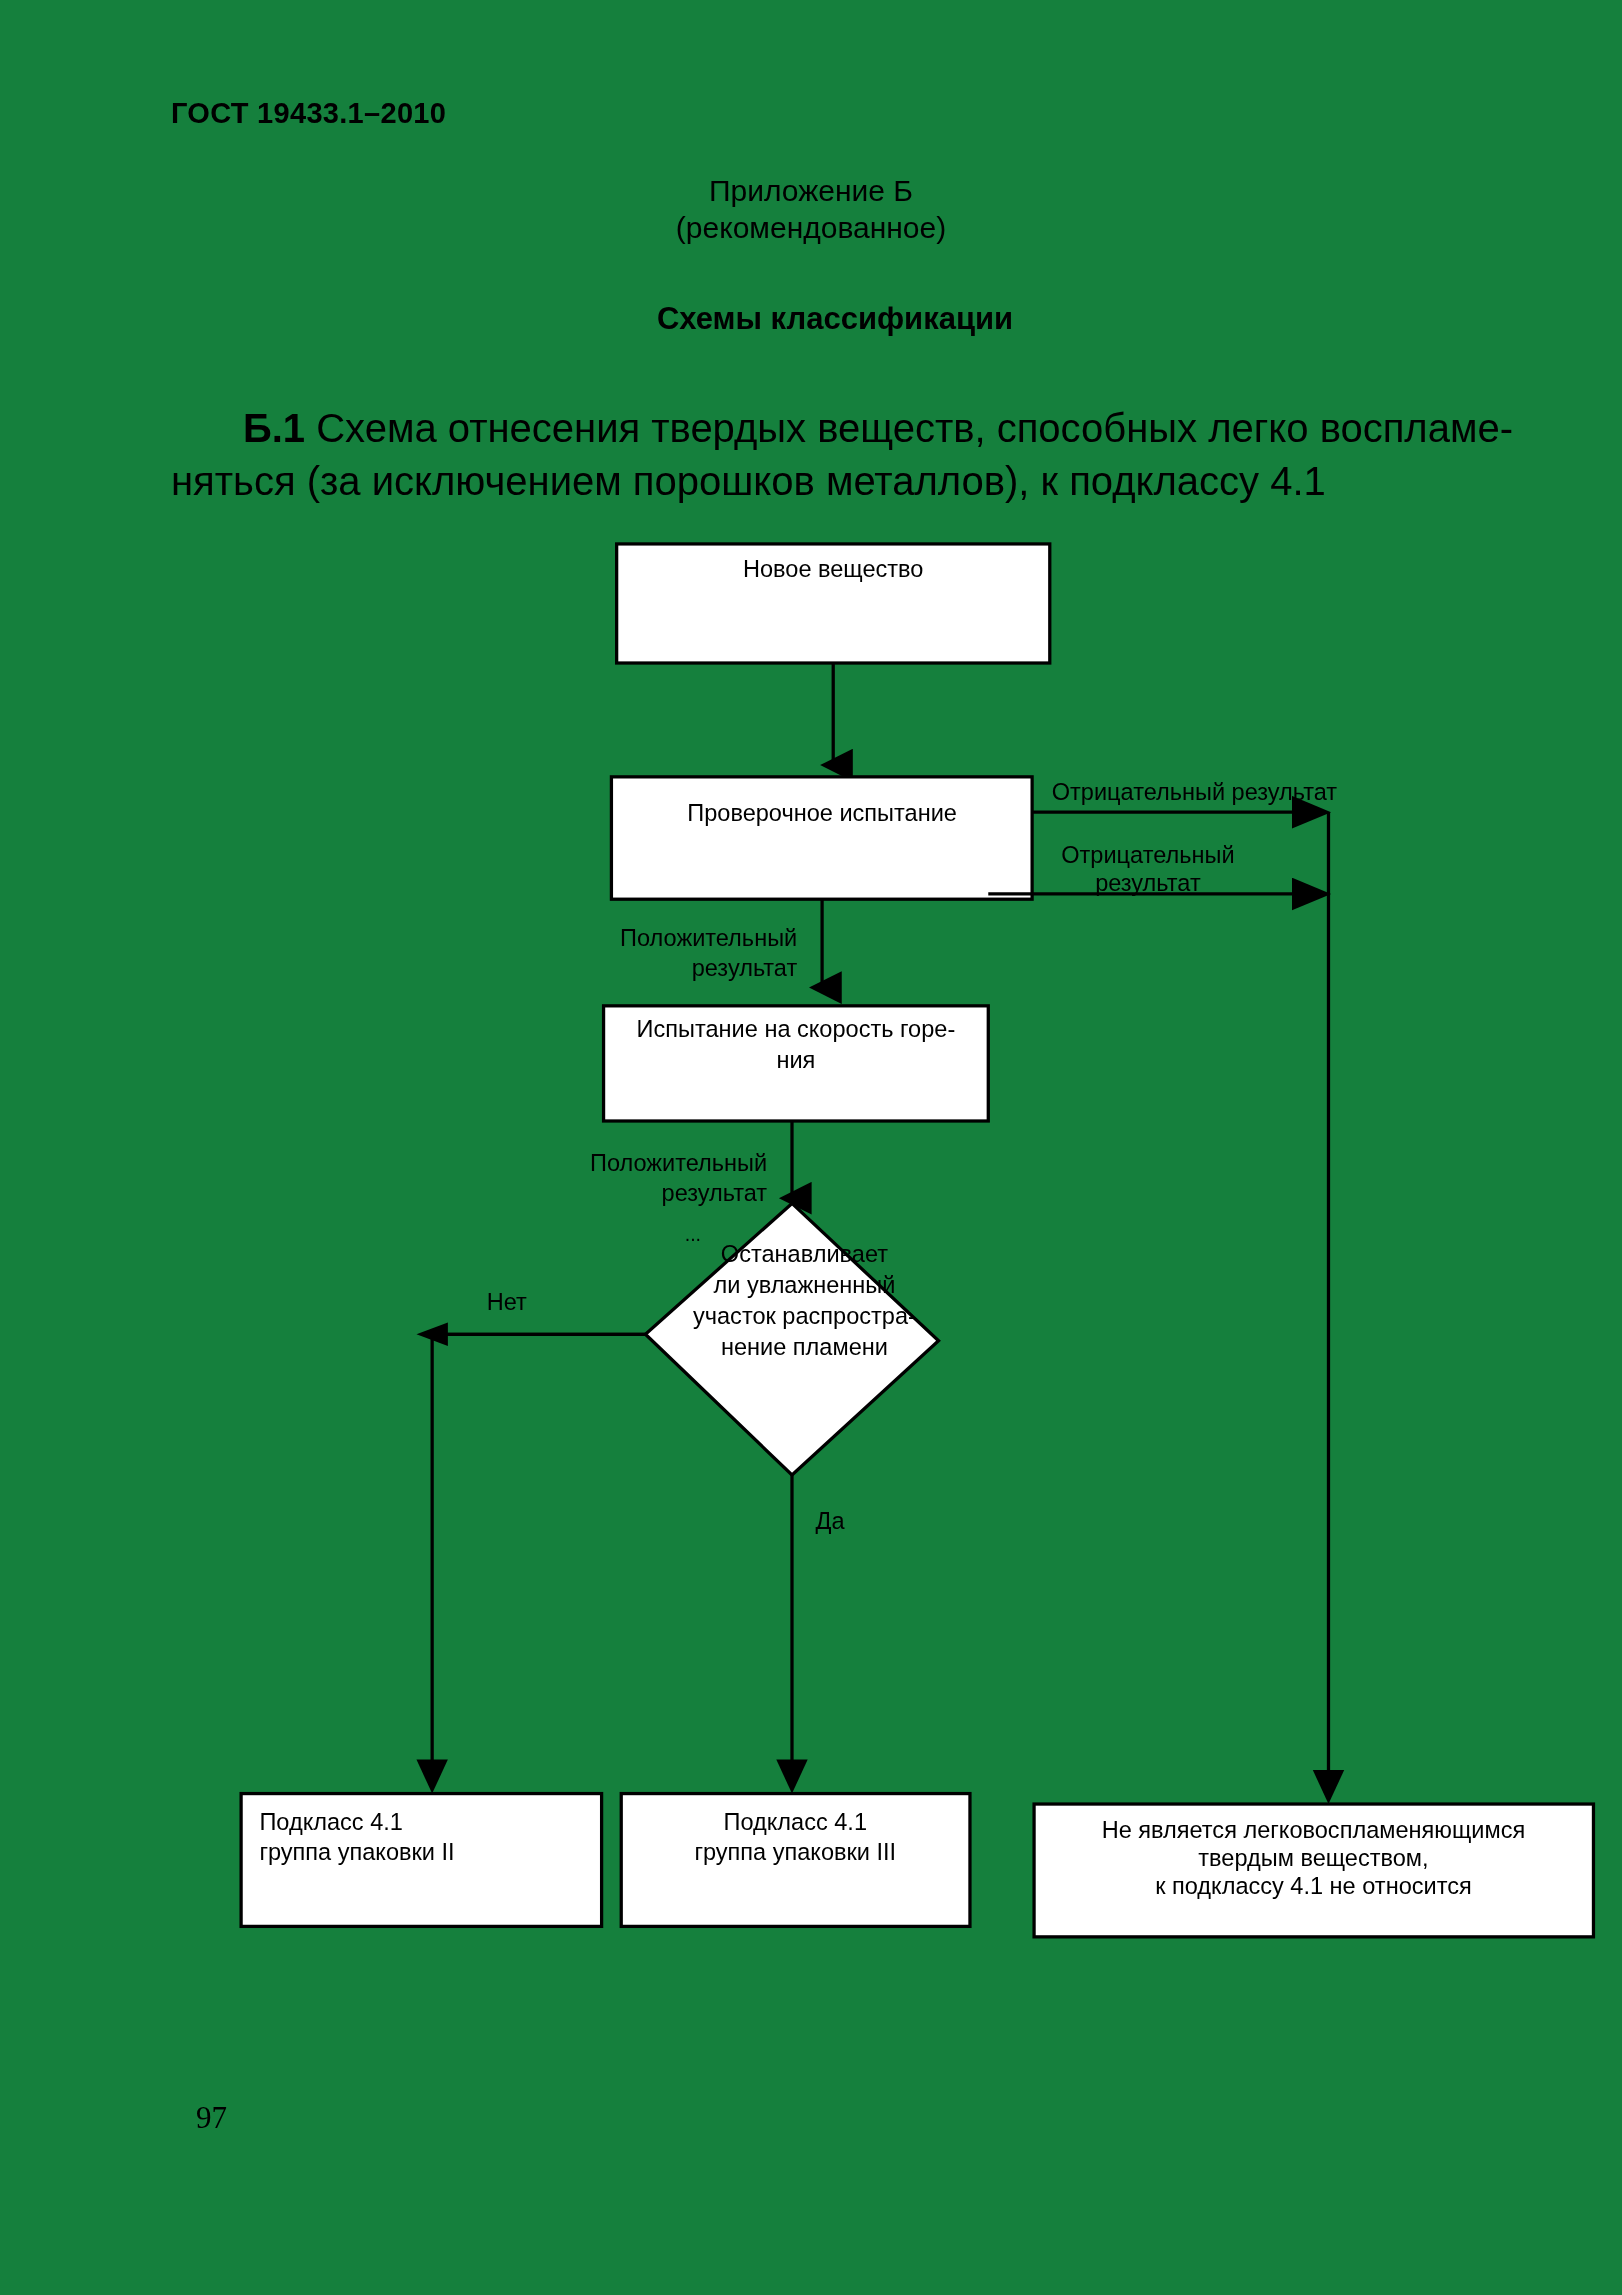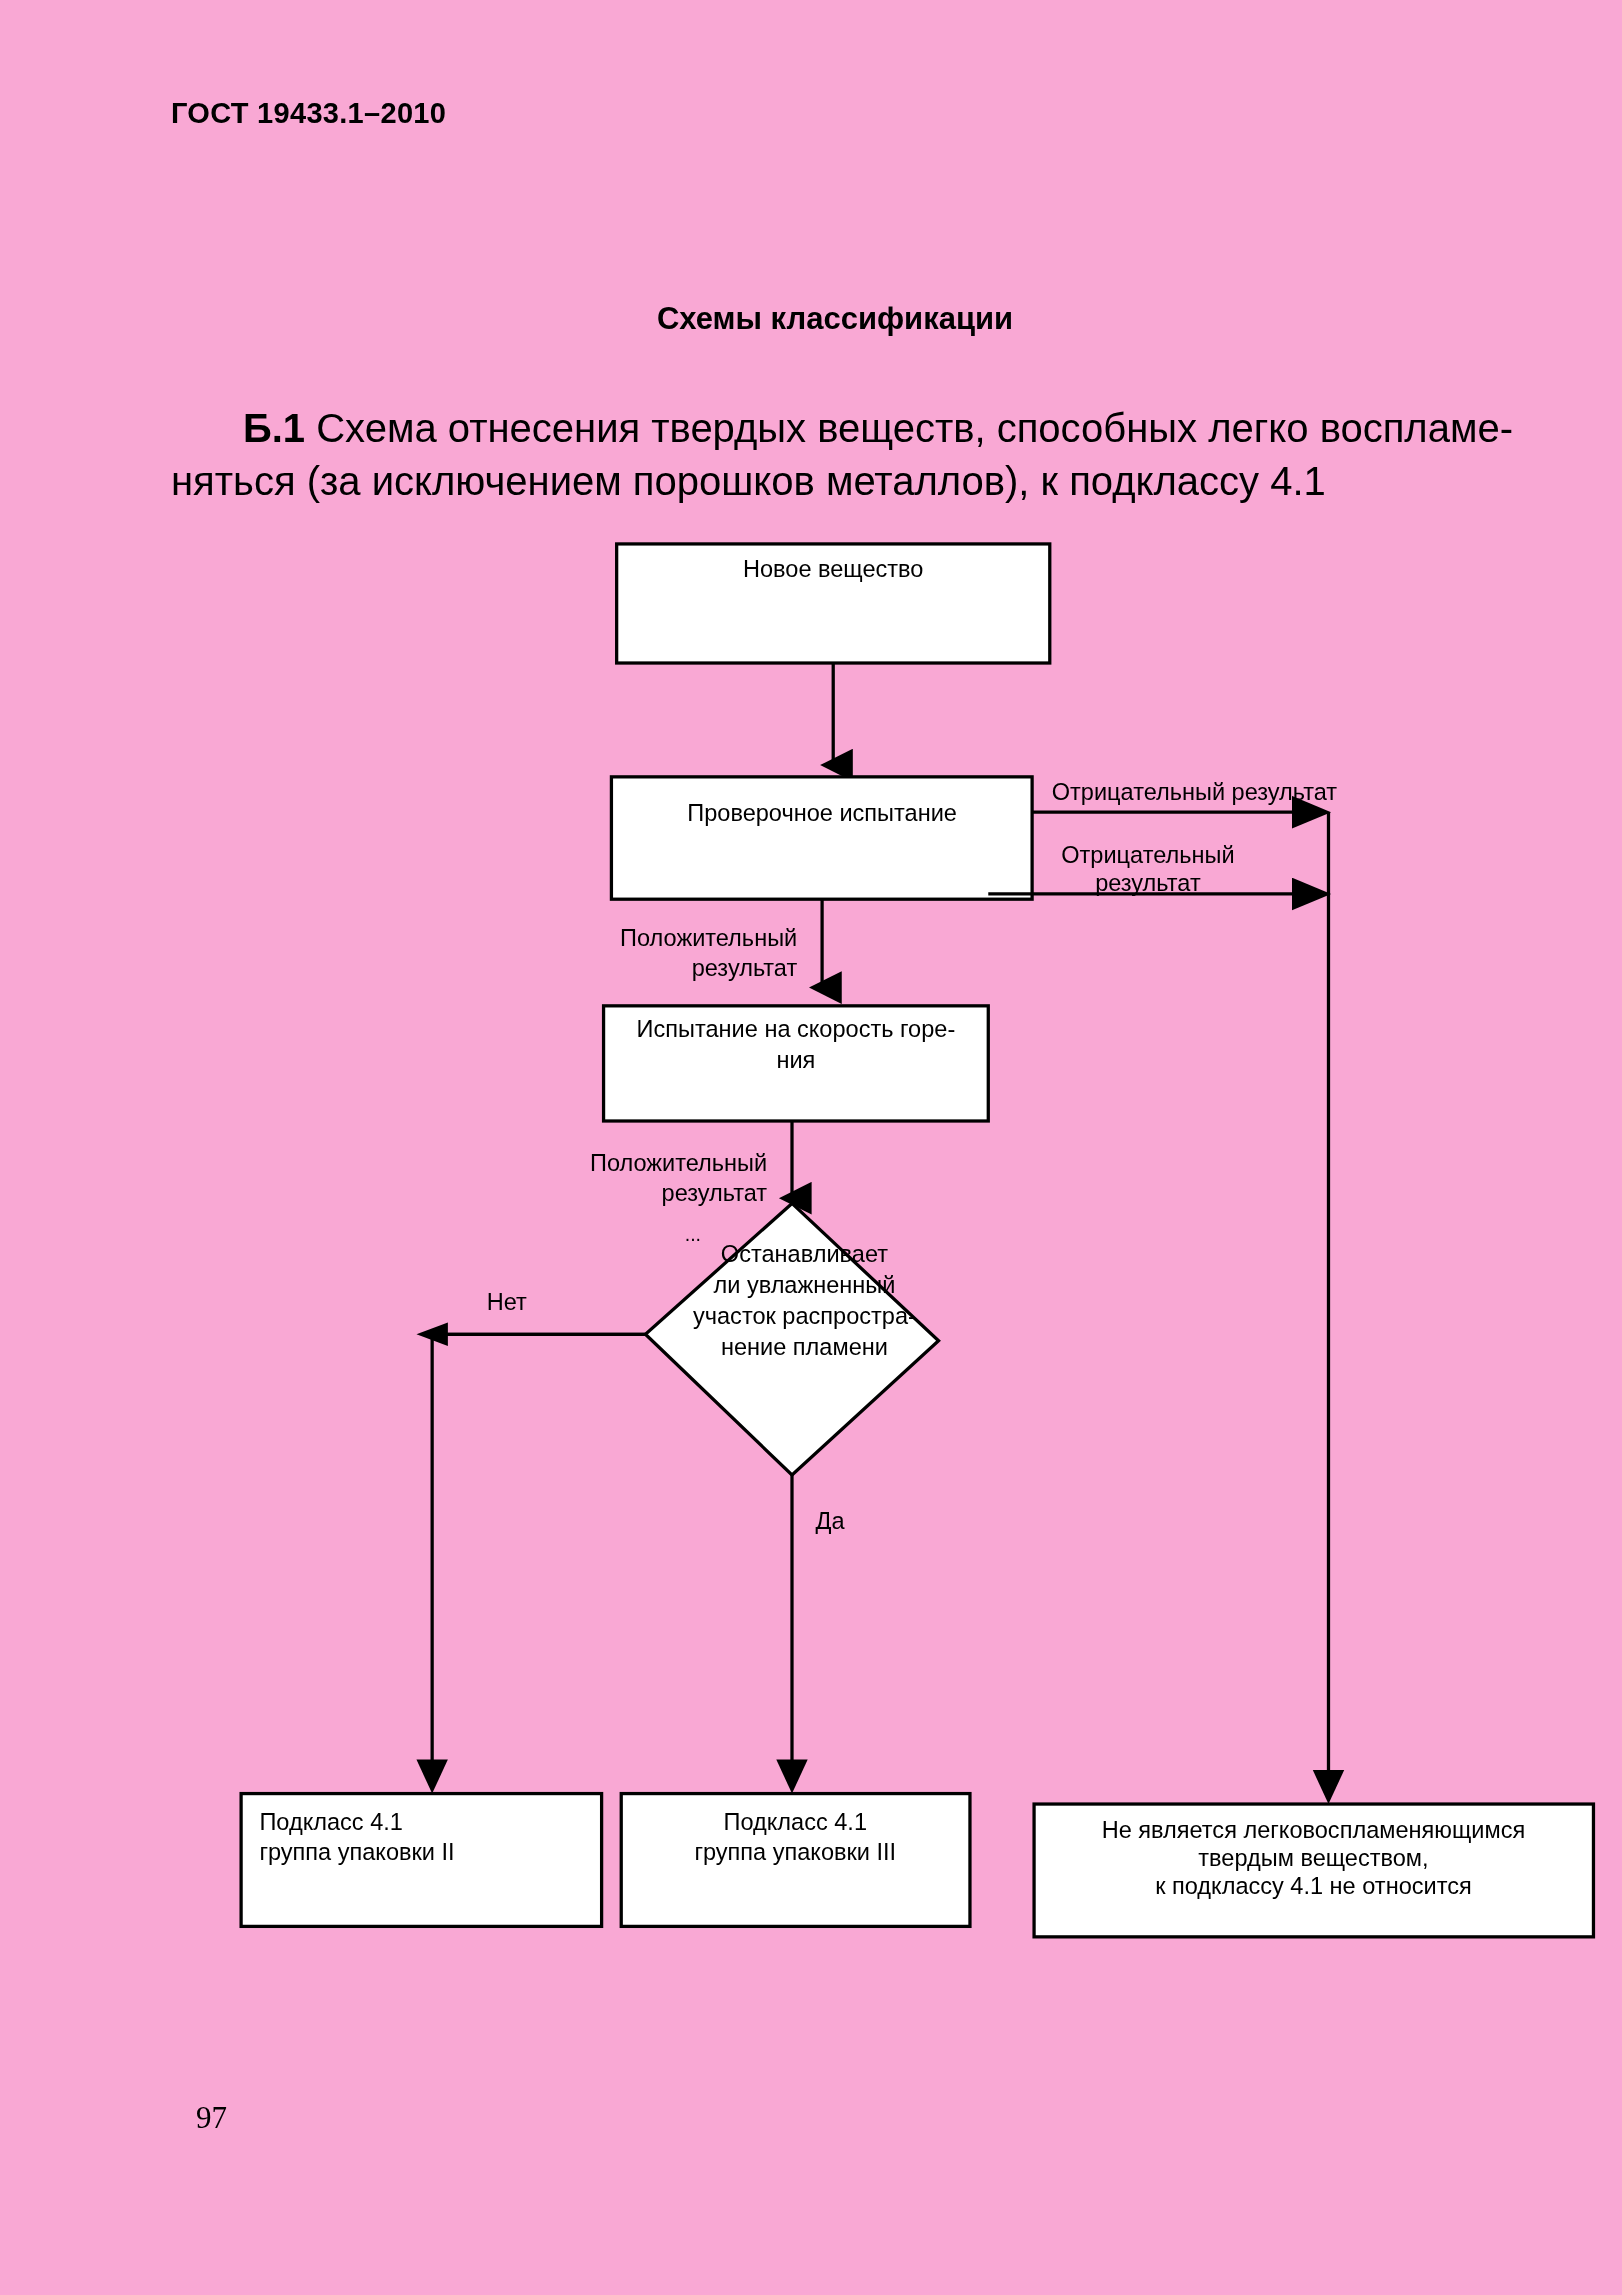--- a/index.html
+++ b/index.html
@@ -8,21 +8,21 @@
     background: #ffffff;
   }
   body {
     font-family: "Liberation Sans", sans-serif;
     color: #000000;
   }
   #page {
     position: relative;
     width: 1622px;
     height: 2295px;
-    background: #f9a8d4;
+    background: #15803d;
     overflow: hidden;
   }
   .hdr {
     position: absolute;
     left: 171px;
     top: 97px;
     font-size: 29px;
     font-weight: bold;
     letter-spacing: 0.3px;
   }
@@ -112,20 +112,24 @@
     fill: #000000;
   }
 </style>
 </head>
 <body>
 
 <div id="page">
 
   <div class="hdr">ГОСТ 19433.1–2010</div>
 
+  <div class="annex-title">
+    <div>Приложение Б</div>
+    <div>(рекомендованное)</div>
+  </div>
 
   <div class="schemes-title">Схемы классификации</div>
 
   <div class="para"><span class="ind"></span><b>Б.1</b> <span>Схема отнесения твердых веществ, способных легко воспламе-няться  (за исключением порошков металлов), к подклассу 4.1</span></div>
 
   <div class="figure-wrap">
     <svg width="1622" height="1459" viewBox="0 0 2479 2230" xmlns="http://www.w3.org/2000/svg">
       <defs>
         <marker id="arrowDown" markerWidth="16" markerHeight="16" refX="5" refY="8" orient="auto" markerUnits="strokeWidth">
           <path d="M0,2 L10,2 L5,12 Z" fill="#000000"></path>

